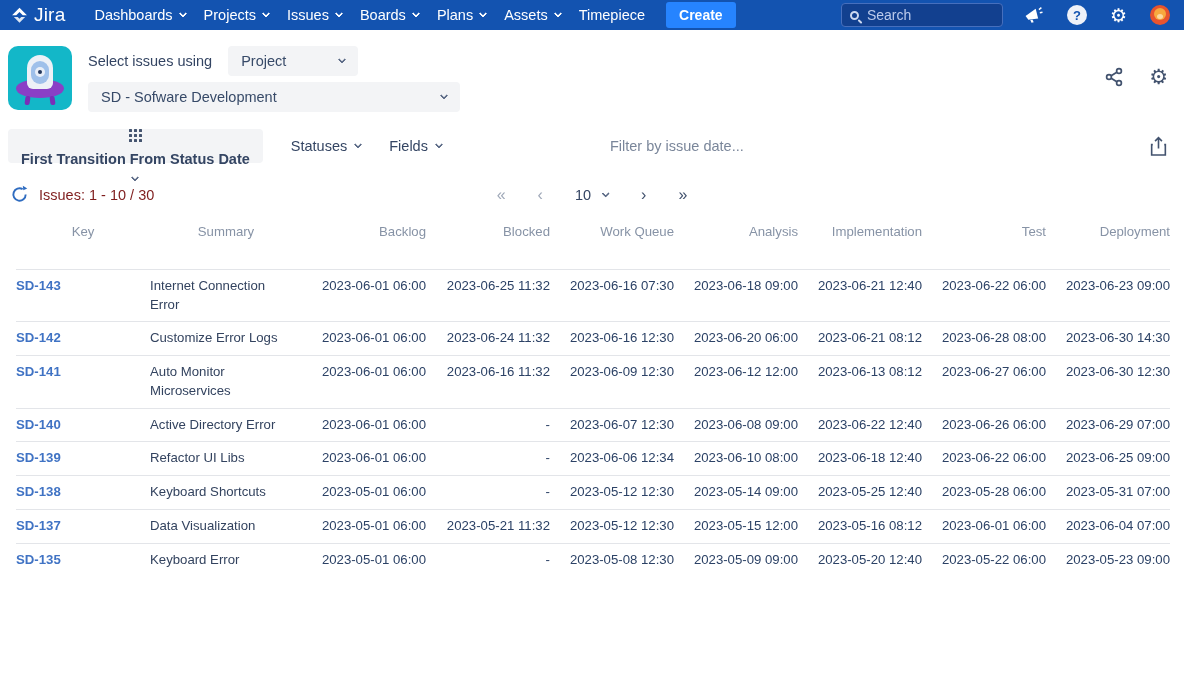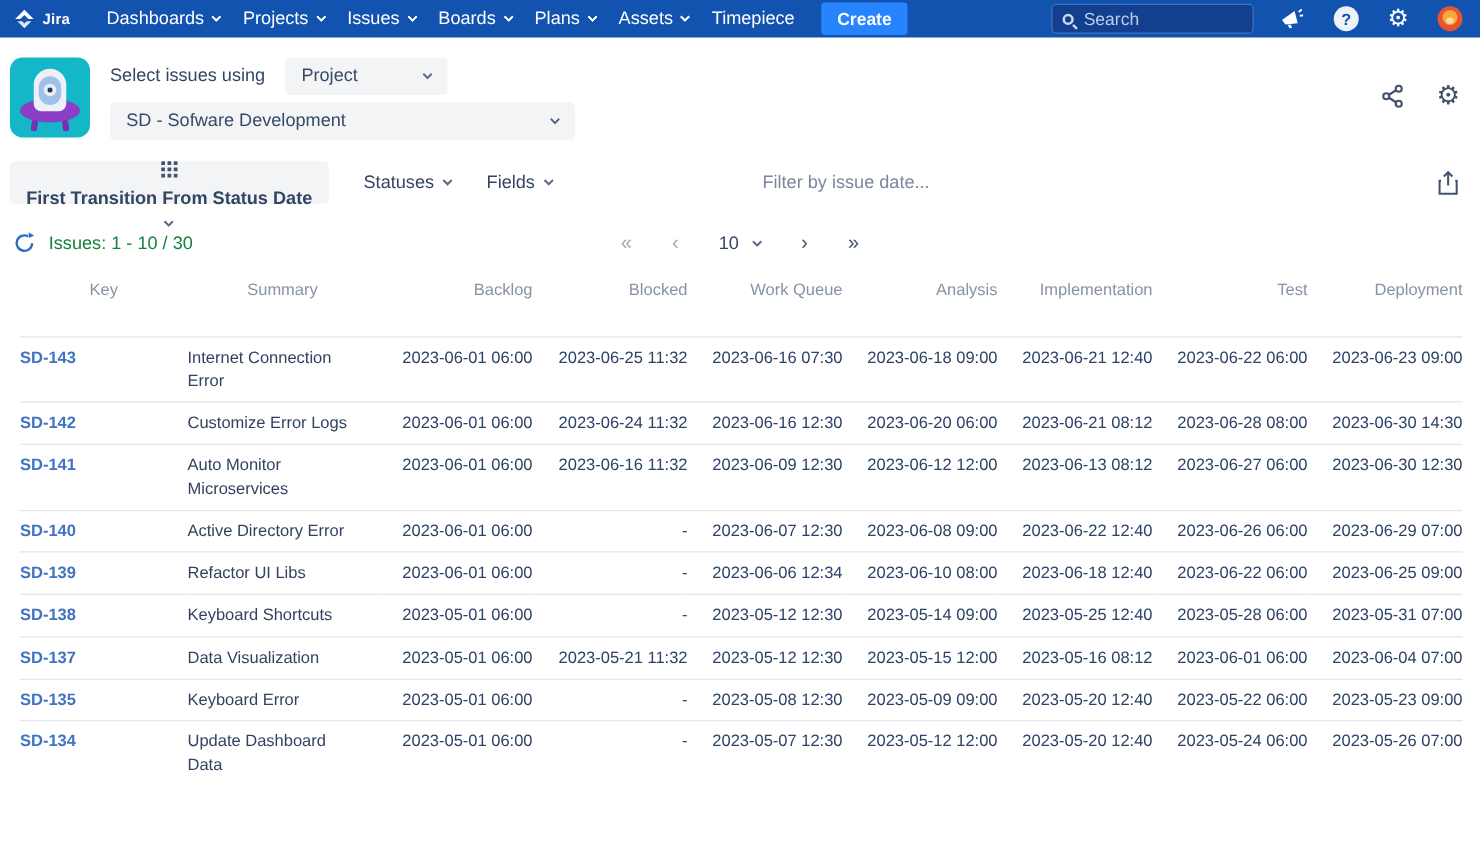--- a/index.html
+++ b/index.html
@@ -7,21 +7,21 @@
   body {
     font-family: "Liberation Sans", sans-serif;
     background:#fff; overflow:hidden; color:#344563;
   }
   
   .navbar{
     height:30px; background:#1353b0; display:flex; align-items:center;
     color:#fff; padding:0 14px 0 10px;
   }
   .logo{ display:flex; align-items:center; gap:5px; margin-right:20px; cursor:pointer;}
-  .logo-text{ font-size:12px; font-weight:700; letter-spacing:.2px;}
+  .logo-text{ font-size:19px; font-weight:400; letter-spacing:.2px;}
   .nav-menus{ display:flex; align-items:center; }
   .nav-item{ display:flex; align-items:center; gap:7px; padding:14px 9px; font-size:14.5px; cursor:pointer; height:30px;}
   .chev{ width:6px; height:6px; border-right:2px solid currentColor; border-bottom:2px solid currentColor;
          transform:rotate(45deg) translate(-1px,-1px); border-radius:1px; flex:0 0 auto;}
   .create-btn{
     background:#2684ff; color:#fff; border:none; border-radius:3px;
     font-family:inherit; font-size:14px; font-weight:700; padding:5px 13px; margin-left:12px; cursor:pointer;
   }
   .nav-search{
     margin-left:auto; display:flex; align-items:center; gap:8px;
@@ -77,21 +77,21 @@
   .txt-drop{ background:none; border:none; font-family:inherit; display:flex; align-items:center; gap:8px;
     font-size:14.5px; color:#344563; margin-left:28px; cursor:pointer;}
   .date-filter{ margin-left:168px; border:none; outline:none; background:transparent;
     font-family:inherit; font-size:14.5px; width:230px; color:#344563;}
   .date-filter::placeholder{ color:#7a869a; }
   .export-btn{ margin-left:auto; background:none; border:none; cursor:pointer; display:flex;}
 
   
   .pagination-row{ position:relative; display:flex; align-items:center; padding:14px 16px 8px 10px; }
   .refresh-btn{ background:none; border:none; cursor:pointer; display:flex; padding:0;}
-  .issues-label{ margin-left:10px; font-size:14.5px; color:#15803d;}
+  .issues-label{ margin-left:10px; font-size:14.5px; color:#7f1d1d;}
   .pager{ position:absolute; left:50%; transform:translateX(-50%); display:flex; align-items:center; gap:32px;}
   .pg-btn{ background:none; border:none; font-family:inherit; font-size:16px; cursor:pointer; padding:0; line-height:1;}
   .pg-disabled{ color:#9fa8b8; }
   .pg-active{ color:#42526e; }
   .page-size{ display:flex; align-items:center; gap:12px; font-size:14.5px; color:#344563; cursor:pointer;}
   .page-size .chev{ color:#5c6b87;}
 
   
   .table-wrap{ padding:0 14px 0 16px; }
   table{ width:100%; border-collapse:collapse; table-layout:fixed; }
@@ -367,26 +367,15 @@
           <td class="key"><a href="#">SD-135</a></td>
           <td class="summary">Keyboard Error</td>
           <td>2023-05-01 06:00</td>
           <td>-</td>
           <td>2023-05-08 12:30</td>
           <td>2023-05-09 09:00</td>
           <td>2023-05-20 12:40</td>
           <td>2023-05-22 06:00</td>
           <td>2023-05-23 09:00</td>
         </tr>
-        <tr>
-          <td class="key"><a href="#">SD-134</a></td>
-          <td class="summary">Update Dashboard Data</td>
-          <td>2023-05-01 06:00</td>
-          <td>-</td>
-          <td>2023-05-07 12:30</td>
-          <td>2023-05-12 12:00</td>
-          <td>2023-05-20 12:40</td>
-          <td>2023-05-24 06:00</td>
-          <td>2023-05-26 07:00</td>
-        </tr>
       </tbody>
   </table>
 </section>
 
 </body></html>

